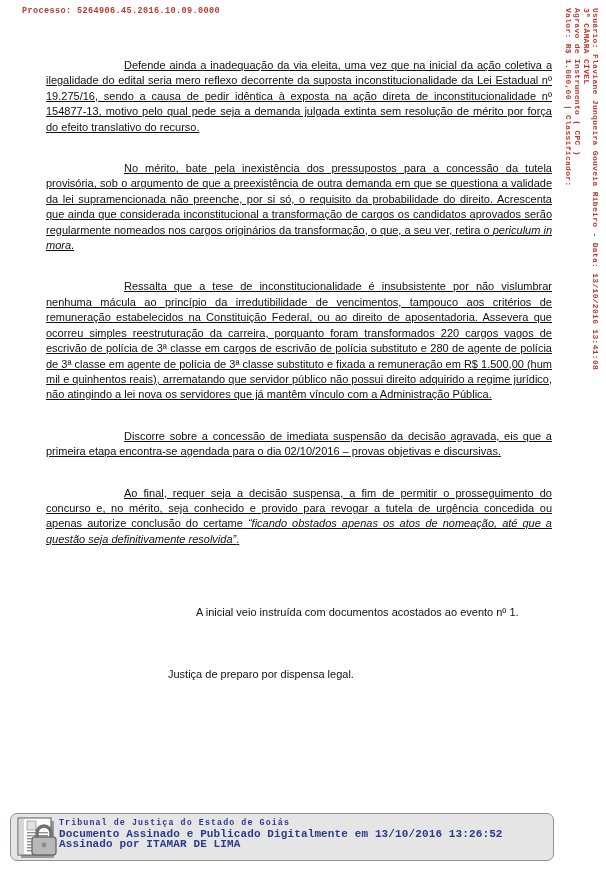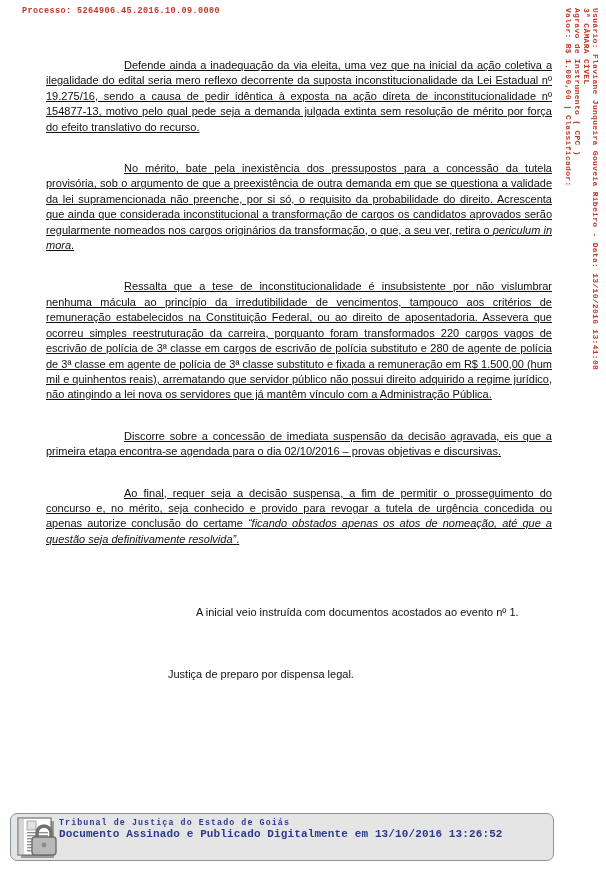--- a/index.html
+++ b/index.html
@@ -213,16 +213,17 @@
 
       <path d="M22 22 v-5 a7 7 0 0 1 14 0 v5" fill="none" stroke="#707070" stroke-width="3.4"></path>
 
       <rect x="17" y="21" width="24" height="18" rx="3" ry="3" fill="#b8b8b8" stroke="#6e6e6e" stroke-width="1.4"></rect>
       <circle cx="29" cy="29" r="2.4" fill="#8c8c8c"></circle>
     </svg>
 
     <div class="footer-lines">
       <div class="fl-title">Tribunal de Justiça do Estado de Goiás</div>
       <div class="fl">Documento Assinado e Publicado Digitalmente em 13/10/2016 13:26:52</div>
+      <div class="fl">Assinado por ITAMAR DE LIMA</div>
     </div>
 
   </div>
 </div>
 
 </body></html>

